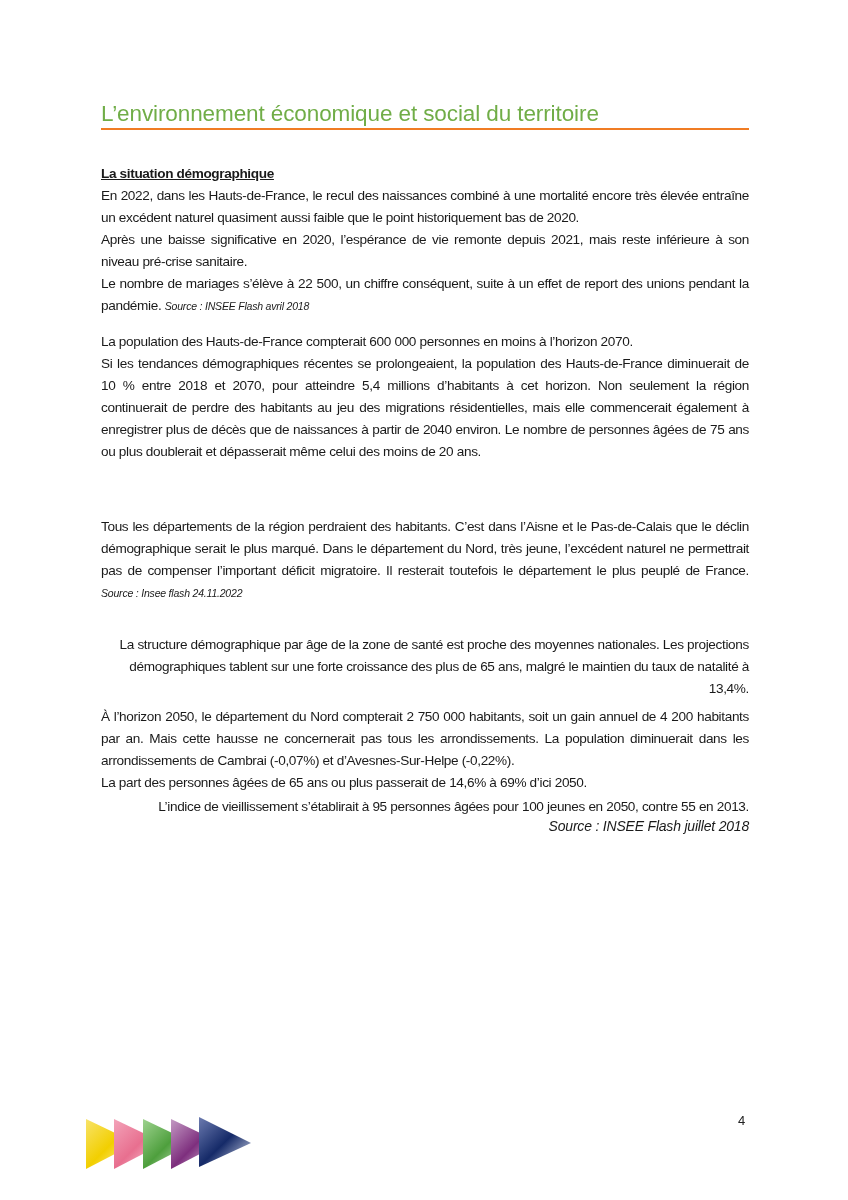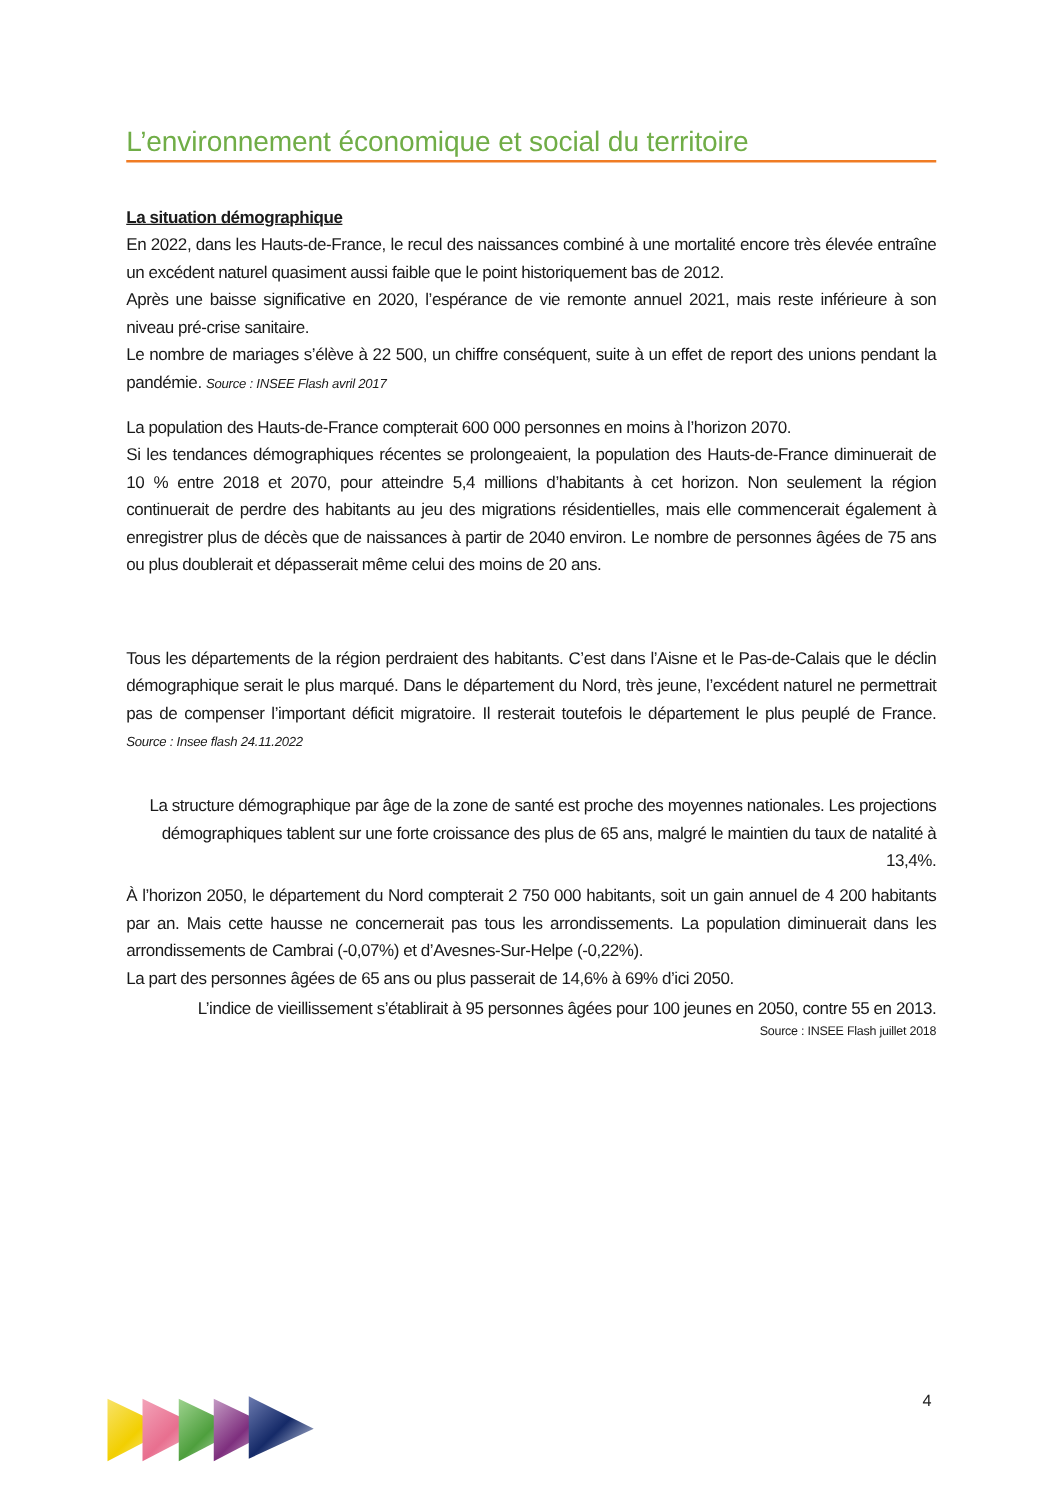--- a/index.html
+++ b/index.html
@@ -13,40 +13,40 @@
     .rule { position: absolute; left: 101px; top: 128px; width: 648px; height: 2px; background: #f07c24; }
     .body-text {
       position: absolute; left: 101px; width: 648px;
       font-family: "Liberation Sans", sans-serif; font-size: 13.6px; color: #1a1a1a;
       line-height: 22px; letter-spacing: -0.35px; text-align: right;
     }
     .body-text p { margin: 0; }
     .justify { text-align: justify; text-align-last: left; }
     .heading { font-weight: bold; text-decoration: underline; }
     .source { font-style: italic; font-size: 10.5px; letter-spacing: -0.2px; }
-    .source-line { font-size: 10px; line-height: 16px; letter-spacing: -0.2px; }
+    .source-line { font-style: italic; font-size: 14px; line-height: 16px; letter-spacing: -0.2px; }
     .page-number {
       position: absolute; left: 738px; top: 1113px;
       font-family: "Liberation Sans", sans-serif; font-size: 13px; color: #222;
     }
     .logo { position: absolute; left: 84px; top: 1113px; width: 170px; height: 58px; }
   </style>
 </head>
 <body>
 
 <div class="page">
 
   <div class="title">L’environnement économique et social du territoire</div>
   <div class="rule"></div>
 
   <div class="body-text justify" style="top:163px;">
     <p class="heading">La situation démographique</p>
-    <p>En 2022, dans les Hauts-de-France, le recul des naissances combiné à une mortalité encore très élevée entraîne un excédent naturel quasiment aussi faible que le point historiquement bas de 2012.</p>
-    <p>Après une baisse significative en 2020, l’espérance de vie remonte annuel 2021, mais reste inférieure à son niveau pré-crise sanitaire.</p>
-    <p><span>Le nombre de mariages s’élève à 22 500, un chiffre conséquent, suite à un effet de report des unions pendant la pandémie.</span> <span class="source">Source : INSEE Flash avril 2017</span></p>
+    <p>En 2022, dans les Hauts-de-France, le recul des naissances combiné à une mortalité encore très élevée entraîne un excédent naturel quasiment aussi faible que le point historiquement bas de 2020.</p>
+    <p>Après une baisse significative en 2020, l’espérance de vie remonte depuis 2021, mais reste inférieure à son niveau pré-crise sanitaire.</p>
+    <p><span>Le nombre de mariages s’élève à 22 500, un chiffre conséquent, suite à un effet de report des unions pendant la pandémie.</span> <span class="source">Source : INSEE Flash avril 2018</span></p>
   </div>
 
   <div class="body-text justify" style="top:331px;">
     <p>La population des Hauts-de-France compterait 600 000 personnes en moins à l’horizon 2070.</p>
     <p>Si les tendances démographiques récentes se prolongeaient, la population des Hauts-de-France diminuerait de 10 % entre 2018 et 2070, pour atteindre 5,4 millions d’habitants à cet horizon. Non seulement la région continuerait de perdre des habitants au jeu des migrations résidentielles, mais elle commencerait également à enregistrer plus de décès que de naissances à partir de 2040 environ. Le nombre de personnes âgées de 75 ans ou plus doublerait et dépasserait même celui des moins de 20 ans.</p>
   </div>
 
   <div class="body-text justify" style="top:516px;">
     <p><span>Tous les départements de la région perdraient des habitants. C’est dans l’Aisne et le Pas-de-Calais que le déclin démographique serait le plus marqué. Dans le département du Nord, très jeune, l’excédent naturel ne permettrait pas de compenser l’important déficit migratoire. Il resterait toutefois le département le plus peuplé de France.</span> <span class="source">Source : Insee flash 24.11.2022</span></p>
   </div>

